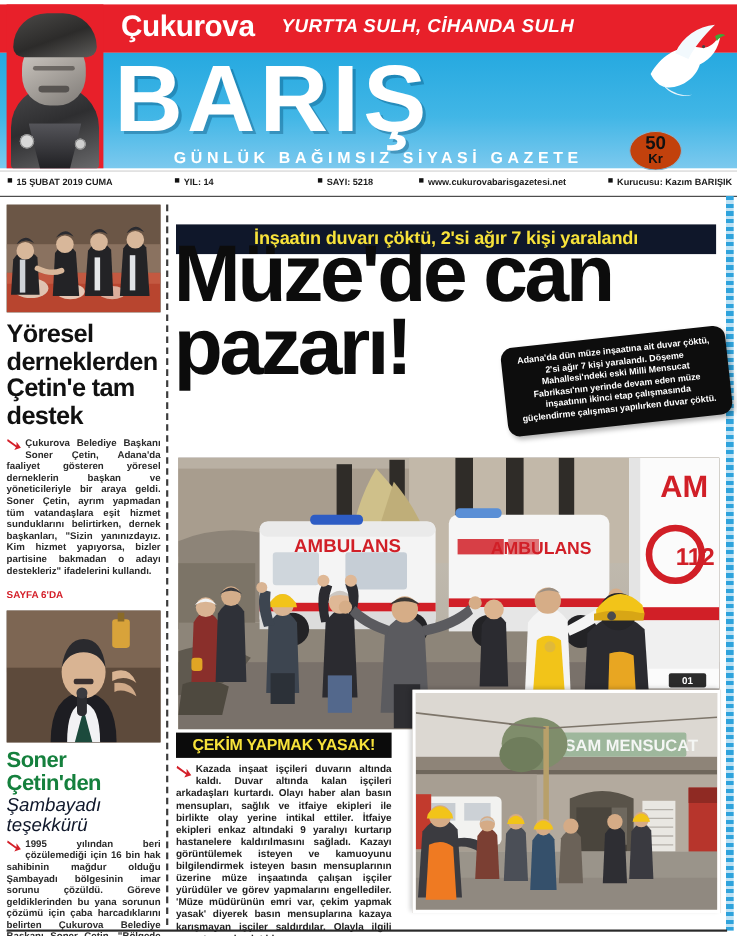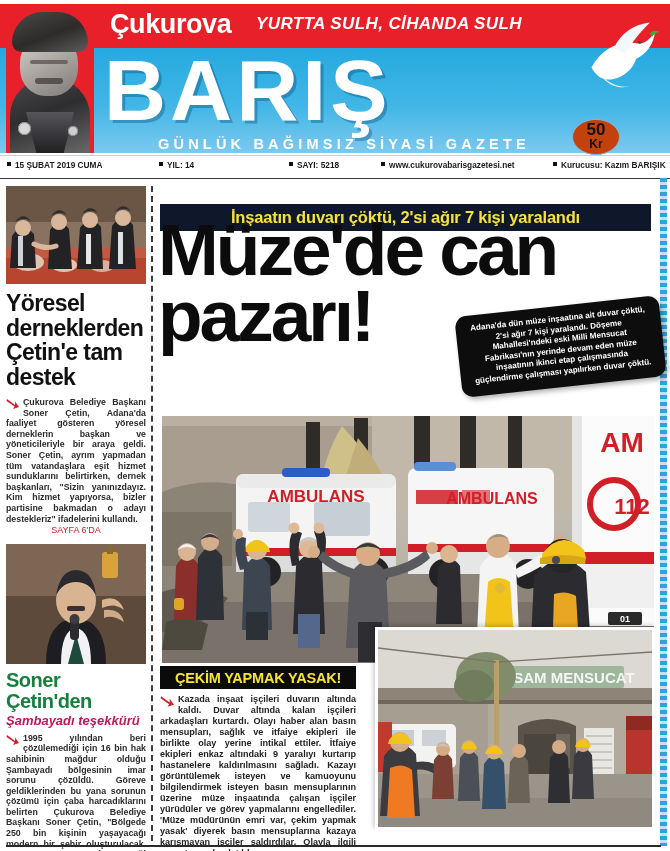--- a/index.html
+++ b/index.html
@@ -65,24 +65,24 @@
   .sidebar{position:absolute;left:6px;top:186px;width:140px;height:660px;}
   .divider{position:absolute;left:151px;top:186px;width:0;height:655px;
     border-left:2.4px dashed #3c3c3c;}
 
   .sb-photo{width:140px;height:98px;overflow:hidden;position:relative;background:#6e5a4d;}
   .sb-photo2{width:140px;height:120px;overflow:hidden;position:relative;background:#5c4a3c;}
 
   .sb-head{font-size:23px;line-height:24.5px;font-weight:700;color:#111;margin:7px 0 8px 0;
     letter-spacing:-.6px;}
   .sb-head2{font-size:20px;line-height:21px;font-weight:700;color:#15803d;margin:6px 0 0 0;letter-spacing:-.5px;}
-  .sb-head2b{font-size:13px;line-height:18px;font-weight:700;font-style:italic;color:#be185d;margin:0 0 3px 0;}
+  .sb-head2b{font-size:17px;line-height:18px;font-weight:400;font-style:italic;color:#0f172a;margin:0 0 3px 0;}
   .sb-body{font-size:8.8px;line-height:10.6px;color:#2b2b2b;text-align:justify;font-weight:600;}
   .sb-body .arrow{float:left;width:14px;height:12px;margin:1px 3px 0 0;}
-  .sb-cont{display:block;text-align:center;color:#d4202a;font-weight:400;font-size:9px;margin-top:1px;}
+  .sb-cont{display:block;text-align:left;color:#d4202a;font-weight:700;font-size:9px;margin-top:12px;}
 
   
   .main{position:absolute;left:160px;top:186px;width:497px;height:660px;}
   .kicker{position:absolute;left:0px;top:6px;width:491px;height:27px;background:#0f172a;
     display:flex;align-items:center;justify-content:center;margin-top:12px;}
   .kicker span{font-size:16.5px;font-weight:700;color:#f7e23a;letter-spacing:-.2px;white-space:nowrap;}
 
   .headline{position:absolute;left:-2px;top:32px;width:500px;}
   .hl1{font-size:73px;line-height:64px;font-weight:700;color:#0c0c0c;letter-spacing:-3px;
     font-family:"Liberation Sans",sans-serif;margin:0;white-space:nowrap;}

